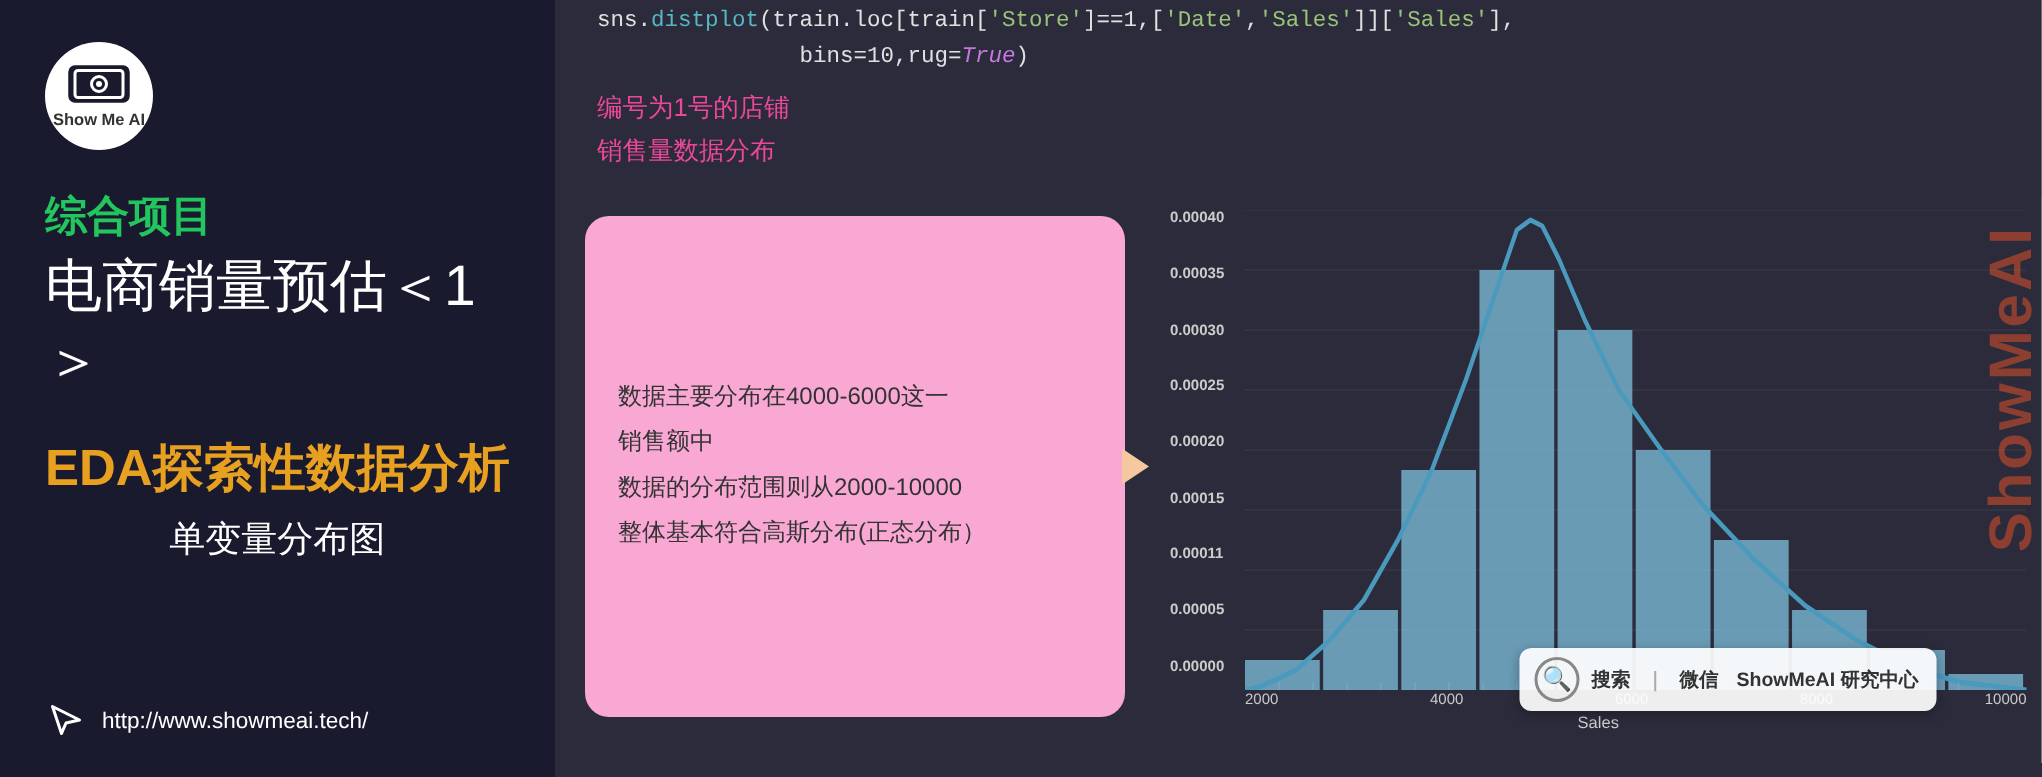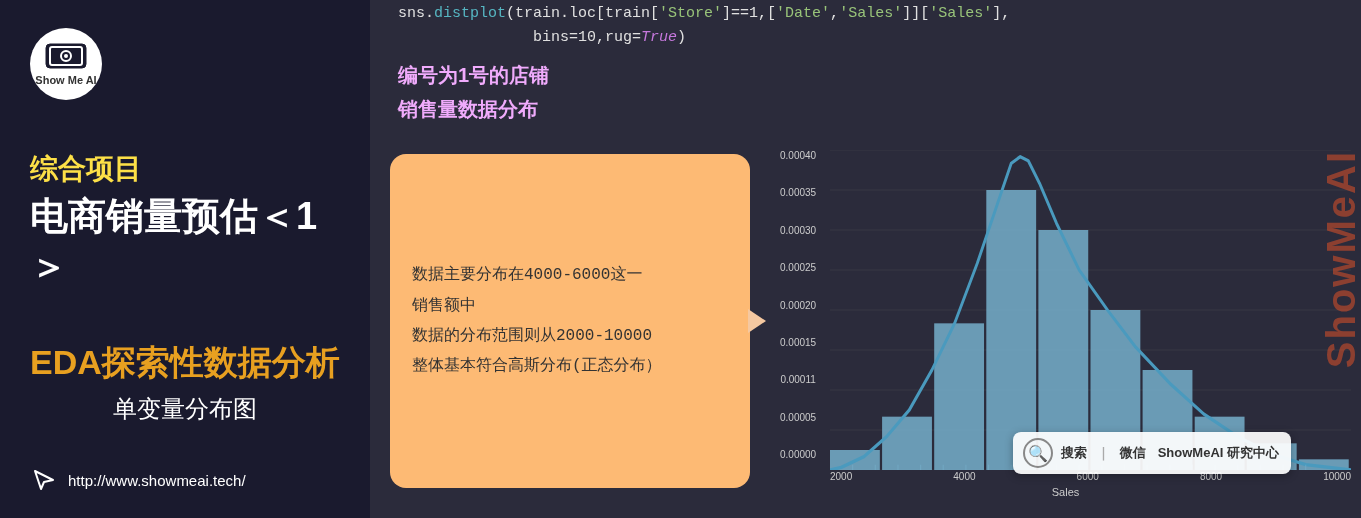--- a/index.html
+++ b/index.html
@@ -15,21 +15,20 @@
     .left-panel {
       width: 370px;
       min-width: 370px;
       height: 518px;
       background: #1a1a2e;
       display: flex;
       flex-direction: column;
       align-items: flex-start;
       padding: 28px 30px 20px 30px;
       position: relative;
-      gap: 25px;
     }
 
     .logo-area {
       display: flex;
       align-items: center;
       gap: 16px;
       margin-bottom: 24px;
     }
 
     .logo-circle {
@@ -52,30 +51,30 @@
       margin-top: 2px;
       line-height: 1.2;
     }
 
     .title-section {
       margin-bottom: 16px;
     }
 
     .project-title {
       font-size: 28px;
-      color: #fde047;
+      color: #22c55e;
       font-weight: 600;
       line-height: 1.4;
       margin-bottom: 4px;
     }
 
     .project-subtitle {
       font-size: 38px;
       color: #fff;
-      font-weight: 700;
+      font-weight: 400;
       line-height: 1.3;
     }
 
     .eda-section {
       margin-top: 10px;
       margin-bottom: 10px;
     }
 
     .eda-title {
       font-size: 34px;
@@ -142,46 +141,44 @@
     .code-blue { color: #56b6c2; }
     .code-string { color: #98c379; }
     .code-italic { font-style: italic; color: #c678dd; }
 
     
     .code-desc {
       margin-top: 8px;
     }
 
     .code-desc-line {
-      font-size: 20px;
-      color: #f0abfc;
+      font-size: 17px;
+      color: #ec4899;
       line-height: 1.7;
-      font-weight: bold;
     }
 
     
     .lower-area {
       display: flex;
       height: calc(518px - 160px);
       position: relative;
     }
 
     
     .callout-box {
-      background: #fdba74;
+      background: #f9a8d4;
       border-radius: 16px;
       padding: 20px 22px;
       margin: 12px 0 12px 20px;
       width: 360px;
       min-width: 320px;
       position: relative;
       display: flex;
       flex-direction: column;
       justify-content: center;
-      font-family: Liberation Mono, monospace;
     }
 
     .callout-box::after {
       content: '';
       position: absolute;
       right: -16px;
       top: 50%;
       transform: translateY(-50%);
       width: 0;
       height: 0;
@@ -214,22 +211,23 @@
 
     
     .y-axis {
       position: absolute;
       left: 0;
       top: 0;
       height: calc(100% - 40px);
       display: flex;
       flex-direction: column;
       justify-content: space-between;
-      align-items: center;
+      align-items: flex-start;
       padding-right: 4px;
+      font-weight: bold;
     }
 
     .y-label {
       font-size: 10px;
       color: #ccc;
     }
 
     
     .chart-svg-wrapper {
       position: absolute;

